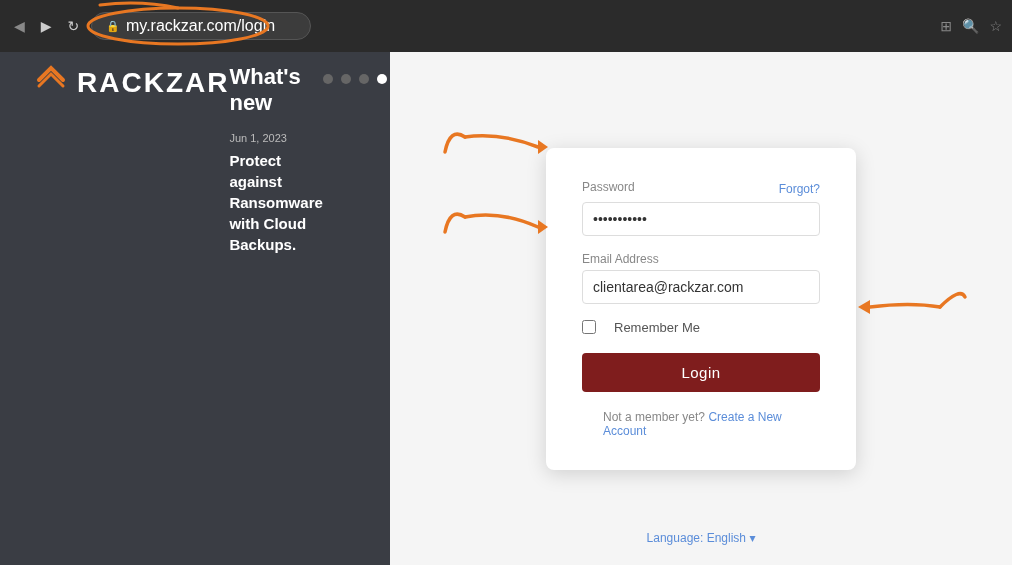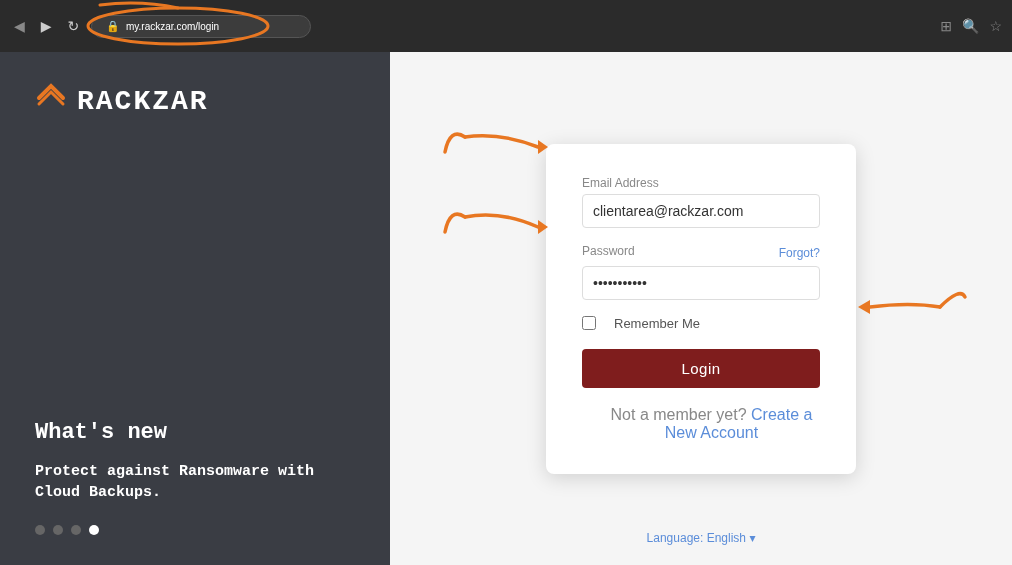--- a/index.html
+++ b/index.html
@@ -45,21 +45,21 @@
       gap: 6px;
       width: 220px;
       position: relative;
     }
     .address-bar .lock-icon {
       color: #aaa;
       font-size: 11px;
     }
     .address-bar .url-text {
       color: #fff;
-      font-size: 10px;
+      font-size: 16px;
     }
     .browser-actions {
       display: flex;
       gap: 10px;
       color: #888;
       font-size: 14px;
     }
 
     
     .page-content {
@@ -67,25 +67,24 @@
       width: 100%;
       height: calc(565px - 52px);
       background: #fff;
     }
 
     
     .left-panel {
       width: 390px;
       height: 100%;
       background: #3a3d44;
-      padding: 30px 35px;
-      display: flex;
-      flex-direction: column;
+      padding: 12px 35px;
+      display: flex;
+      flex-direction: row;
       position: relative;
-      font-family: Liberation Mono, monospace;
     }
 
     .logo-area {
       display: flex;
       align-items: center;
       gap: 4px;
       margin-bottom: auto;
     }
     .logo-icon {
       color: #e87722;
@@ -229,23 +228,23 @@
       background: #7f1d1d;
       color: #fff;
       border: none;
       border-radius: 4px;
       font-size: 15px;
       cursor: pointer;
       letter-spacing: 0.5px;
     }
 
     .register-link-row {
-      text-align: center;
+      text-align: left;
       margin-top: 18px;
-      font-size: 16px;
+      font-size: 12px;
       color: #888;
       margin-left: 21px;
     }
     .register-link-row a {
       color: #5b8dd9;
       text-decoration: none;
     }
 
     .language-row {
       position: absolute;
@@ -315,46 +314,47 @@
         <svg width="38" height="32" viewBox="0 0 38 32" xmlns="http://www.w3.org/2000/svg">
           <path d="M4 16 L16 4 L28 16" fill="none" stroke="#e87722" stroke-width="4" stroke-linecap="round"></path>
           <path d="M4 22 L16 10 L28 22" fill="none" stroke="#e87722" stroke-width="3" stroke-linecap="round"></path>
         </svg>
       </span>
       <span class="logo-text">RACKZAR</span>
     </div>
 
     <div class="news-section">
       <div class="whats-new-label">What's new</div>
+      <div class="news-date">Jun 1, 2023</div>
       <div class="news-title">Protect against Ransomware with Cloud Backups.</div>
     </div>
 
     <div class="dots">
       <div class="dot"></div>
       <div class="dot"></div>
       <div class="dot"></div>
       <div class="dot active"></div>
     </div>
   </div>
 
   <div class="right-panel">
 
     <div class="login-card">
-
-      <div class="form-group">
-        <label class="form-label">Email Address</label>
-        <input class="form-input" type="email" value="clientarea@rackzar.com" style="">
-      </div>
 
       <div class="form-group">
         <div class="form-row">
           <label class="form-label">Password</label>
           <a class="forgot-link">Forgot?</a>
         </div>
         <input class="form-input" type="password" value="password123" style="">
+      </div>
+
+      <div class="form-group">
+        <label class="form-label">Email Address</label>
+        <input class="form-input" type="email" value="clientarea@rackzar.com" style="">
       </div>
 
       <div class="remember-row">
         <input type="checkbox" class="remember-checkbox" style="">
         <label class="remember-label">Remember Me</label>
       </div>
 
       <button class="login-button">Login</button>
 
       <div class="register-link-row">

